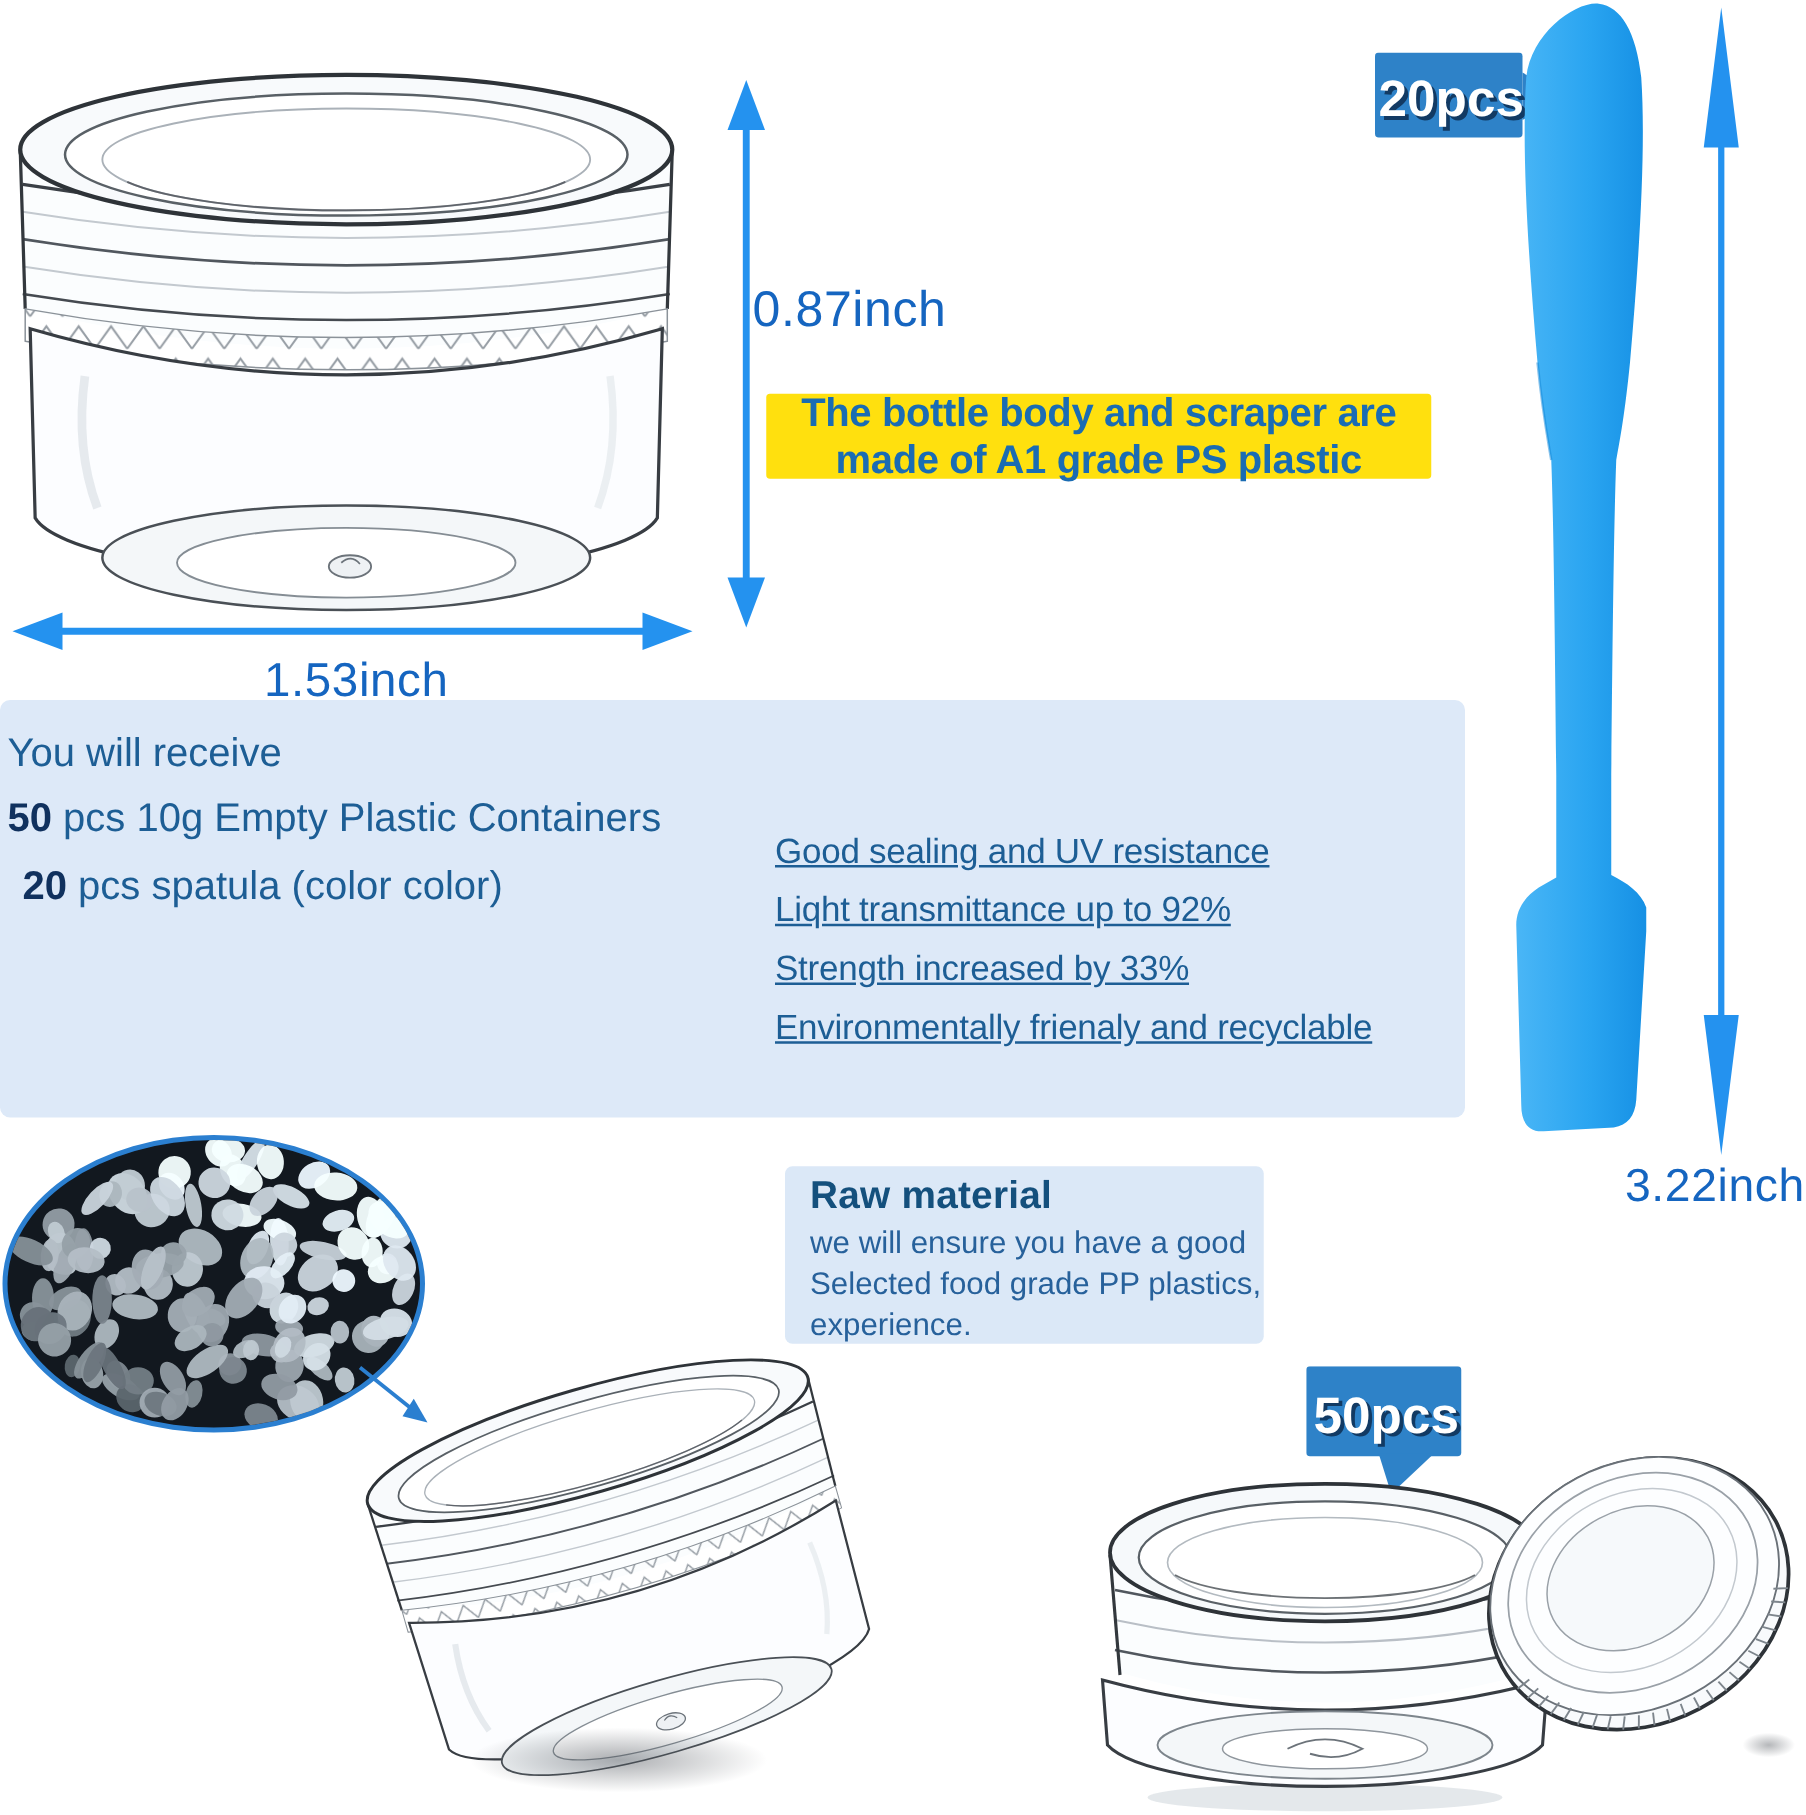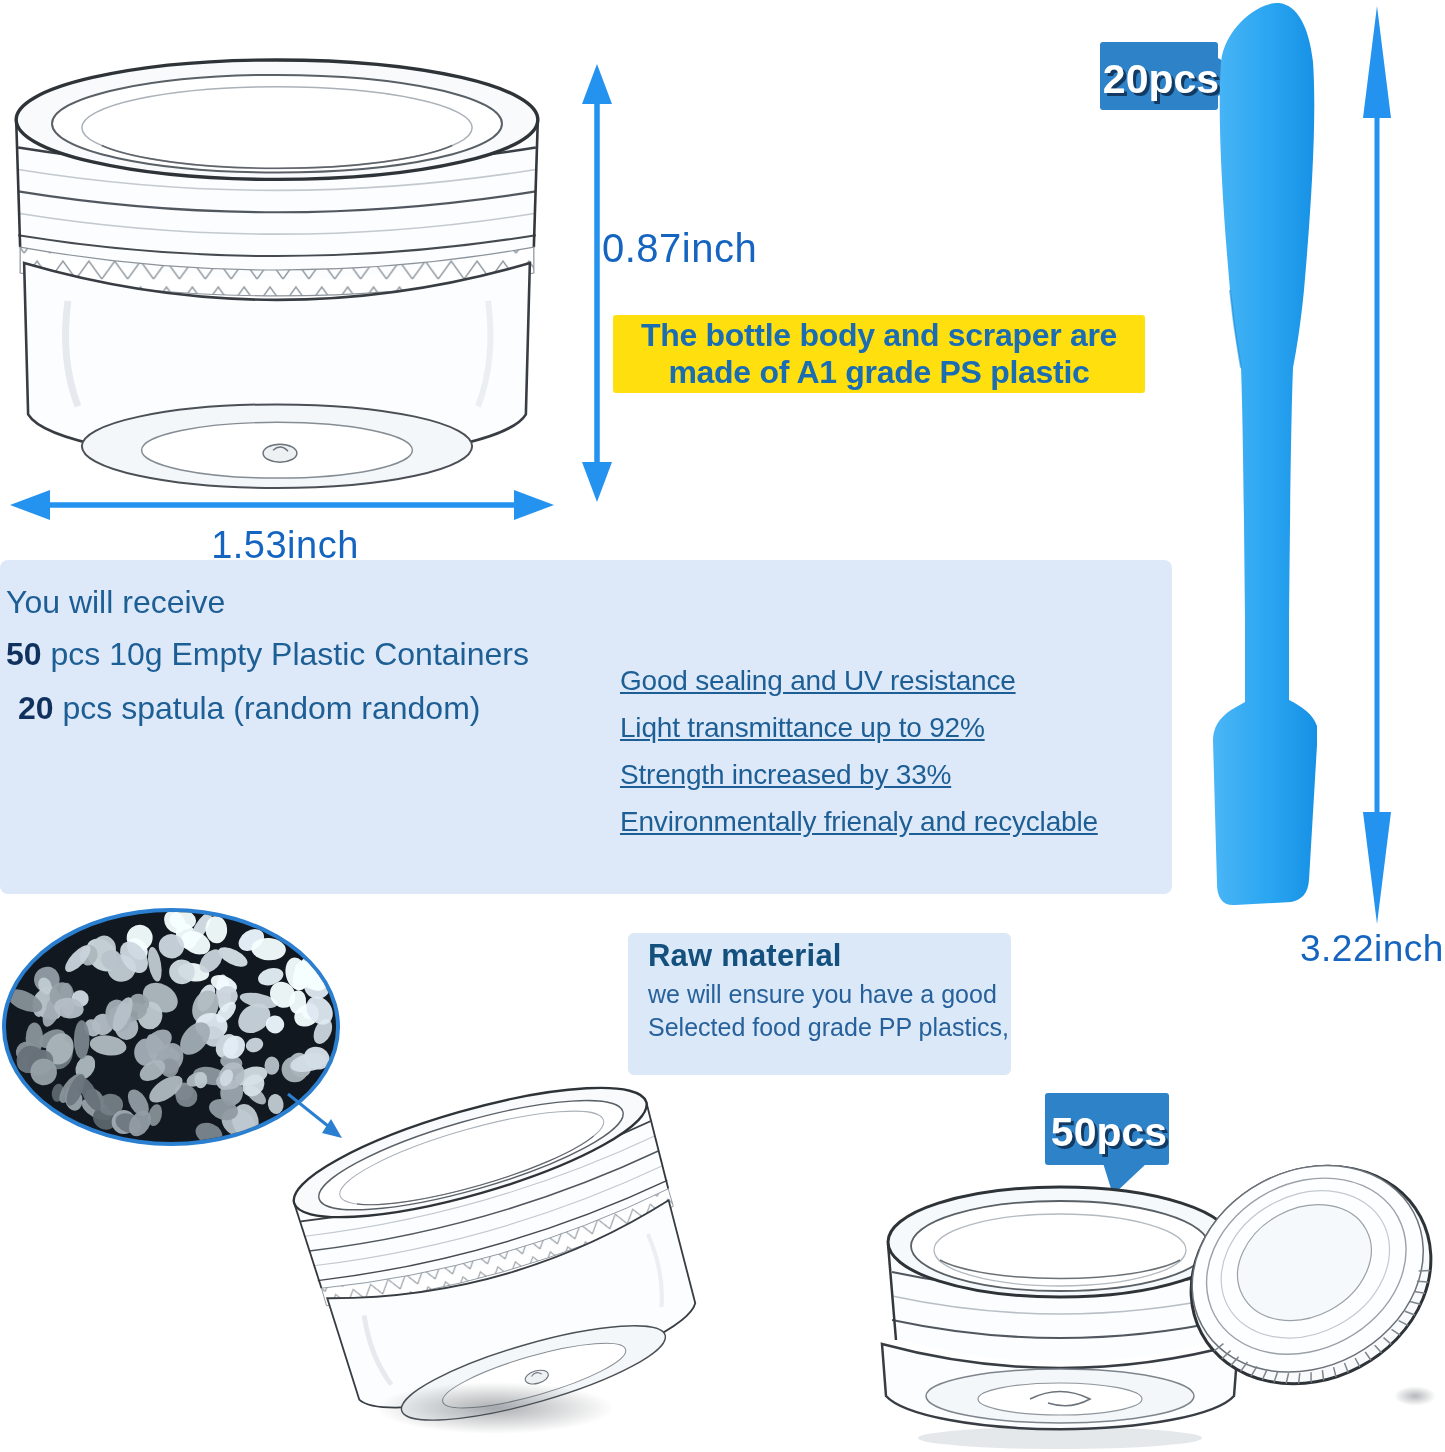--- a/index.html
+++ b/index.html
@@ -97,21 +97,21 @@
   </svg>
   <div class="abs dim-label" style="left:150px;top:524px;width:270px;text-align:center">1.53inch</div>
 
   <svg class="abs" style="left:578px;top:62px" width="38" height="442">
     <line x1="19" y1="36" x2="19" y2="406" stroke="var(--arrow-blue,#2492ef)" stroke-width="5.5"></line>
     <polygon points="19,2 4,42 34,42" fill="var(--arrow-blue,#2492ef)"></polygon>
     <polygon points="19,440 4,400 34,400" fill="var(--arrow-blue,#2492ef)"></polygon>
   </svg>
   <div class="abs dim-label" style="left:602px;top:226px;font-size:40px">0.87inch</div>
 
-  <div class="abs note" style="left:613px;top:315px;width:532px;height:78px">
+  <div class="abs note" style="left:613px;top:315px;width:532px;height:68px">
     <span>The bottle body and scraper are</span>
     <span>made of A1 grade PS plastic</span>
   </div>
 
   <svg class="abs" style="left:1100px;top:42px" width="154" height="74">
     <rect x="0" y="0" width="118" height="68" rx="3" fill="var(--bubble-blue,#2e82c8)"></rect>
     <polygon points="118,16 150,35 118,54" fill="var(--bubble-blue,#2e82c8)"></polygon>
     <text class="bubble-text" x="61" y="51" text-anchor="middle" fill="var(--bubble-shadow,#123a63)" dx="3" dy="3">20pcs</text>
     <text class="bubble-text" x="61" y="51" text-anchor="middle" fill="#ffffff">20pcs</text>
   </svg>
@@ -147,34 +147,35 @@
     <polygon points="21,922 7,810 35,810" fill="var(--arrow-blue,#2492ef)"></polygon>
   </svg>
   <div class="abs dim-label" style="left:1300px;top:928px;font-size:37px">3.22inch</div>
 
   <div class="abs panel" style="left:0px;top:560px;width:1172px;height:334px"></div>
   <div class="abs panel-title" style="left:6px;top:584px">You will receive</div>
   <div class="abs panel-item" style="left:6px;top:636px">
     <b>50</b><span> pcs 10g Empty Plastic Containers</span>
   </div>
   <div class="abs panel-item" style="left:18px;top:690px">
-    <b>20</b><span> pcs spatula (random random)</span>
+    <b>20</b><span> pcs spatula (color color)</span>
   </div>
   <div class="abs features" style="left:620px;top:664px">
     <div class="feature">Good sealing and UV resistance</div>
     <div class="feature">Liqht transmittance up to 92%</div>
     <div class="feature">Strength increased by 33%</div>
     <div class="feature">Environmentally frienaly and recyclable</div>
   </div>
 
   <div class="abs raw-panel" style="left:628px;top:933px;width:383px;height:142px"></div>
   <div class="abs raw-title" style="left:648px;top:938px">Raw material</div>
   <div class="abs" style="left:648px;top:978px">
     <div class="raw-line">we will ensure you have a good</div>
     <div class="raw-line">Selected food grade PP plastics,</div>
+    <div class="raw-line">experience.</div>
   </div>
 
   <div class="abs pellets-wrap" style="left:2px;top:908px;width:330px;height:230px">
     <svg id="pellets-svg" width="330" height="230">
       <g class="pellets">
           <ellipse cx="96.92636346301362" cy="112.4844432121536" rx="10.868492885897165" ry="10.506622182441234" transform="rotate(153 96.92636346301362 112.4844432121536)" fill="rgb(180,190,198)" opacity="0.95"></ellipse>
           <ellipse cx="294.2779508299557" cy="152.99850843986428" rx="12.600657087099112" ry="10.829108583195652" transform="rotate(64 294.2779508299557 152.99850843986428)" fill="rgb(181,191,199)" opacity="0.95"></ellipse>
           <ellipse cx="61.306937775251896" cy="87.61131330747683" rx="16.960688749775613" ry="7.530544985798441" transform="rotate(87 61.306937775251896 87.61131330747683)" fill="rgb(142,152,160)" opacity="0.95"></ellipse>
           <ellipse cx="163.72604239439875" cy="141.8992127626665" rx="11.0280798631851" ry="6.625507034652637" transform="rotate(20 163.72604239439875 141.8992127626665)" fill="rgb(146,156,164)" opacity="0.95"></ellipse>
           <ellipse cx="303.7961531494726" cy="98.9320488874484" rx="8.18585193352115" ry="8.408964459974769" transform="rotate(168 303.7961531494726 98.9320488874484)" fill="rgb(220,230,238)" opacity="0.95"></ellipse>

